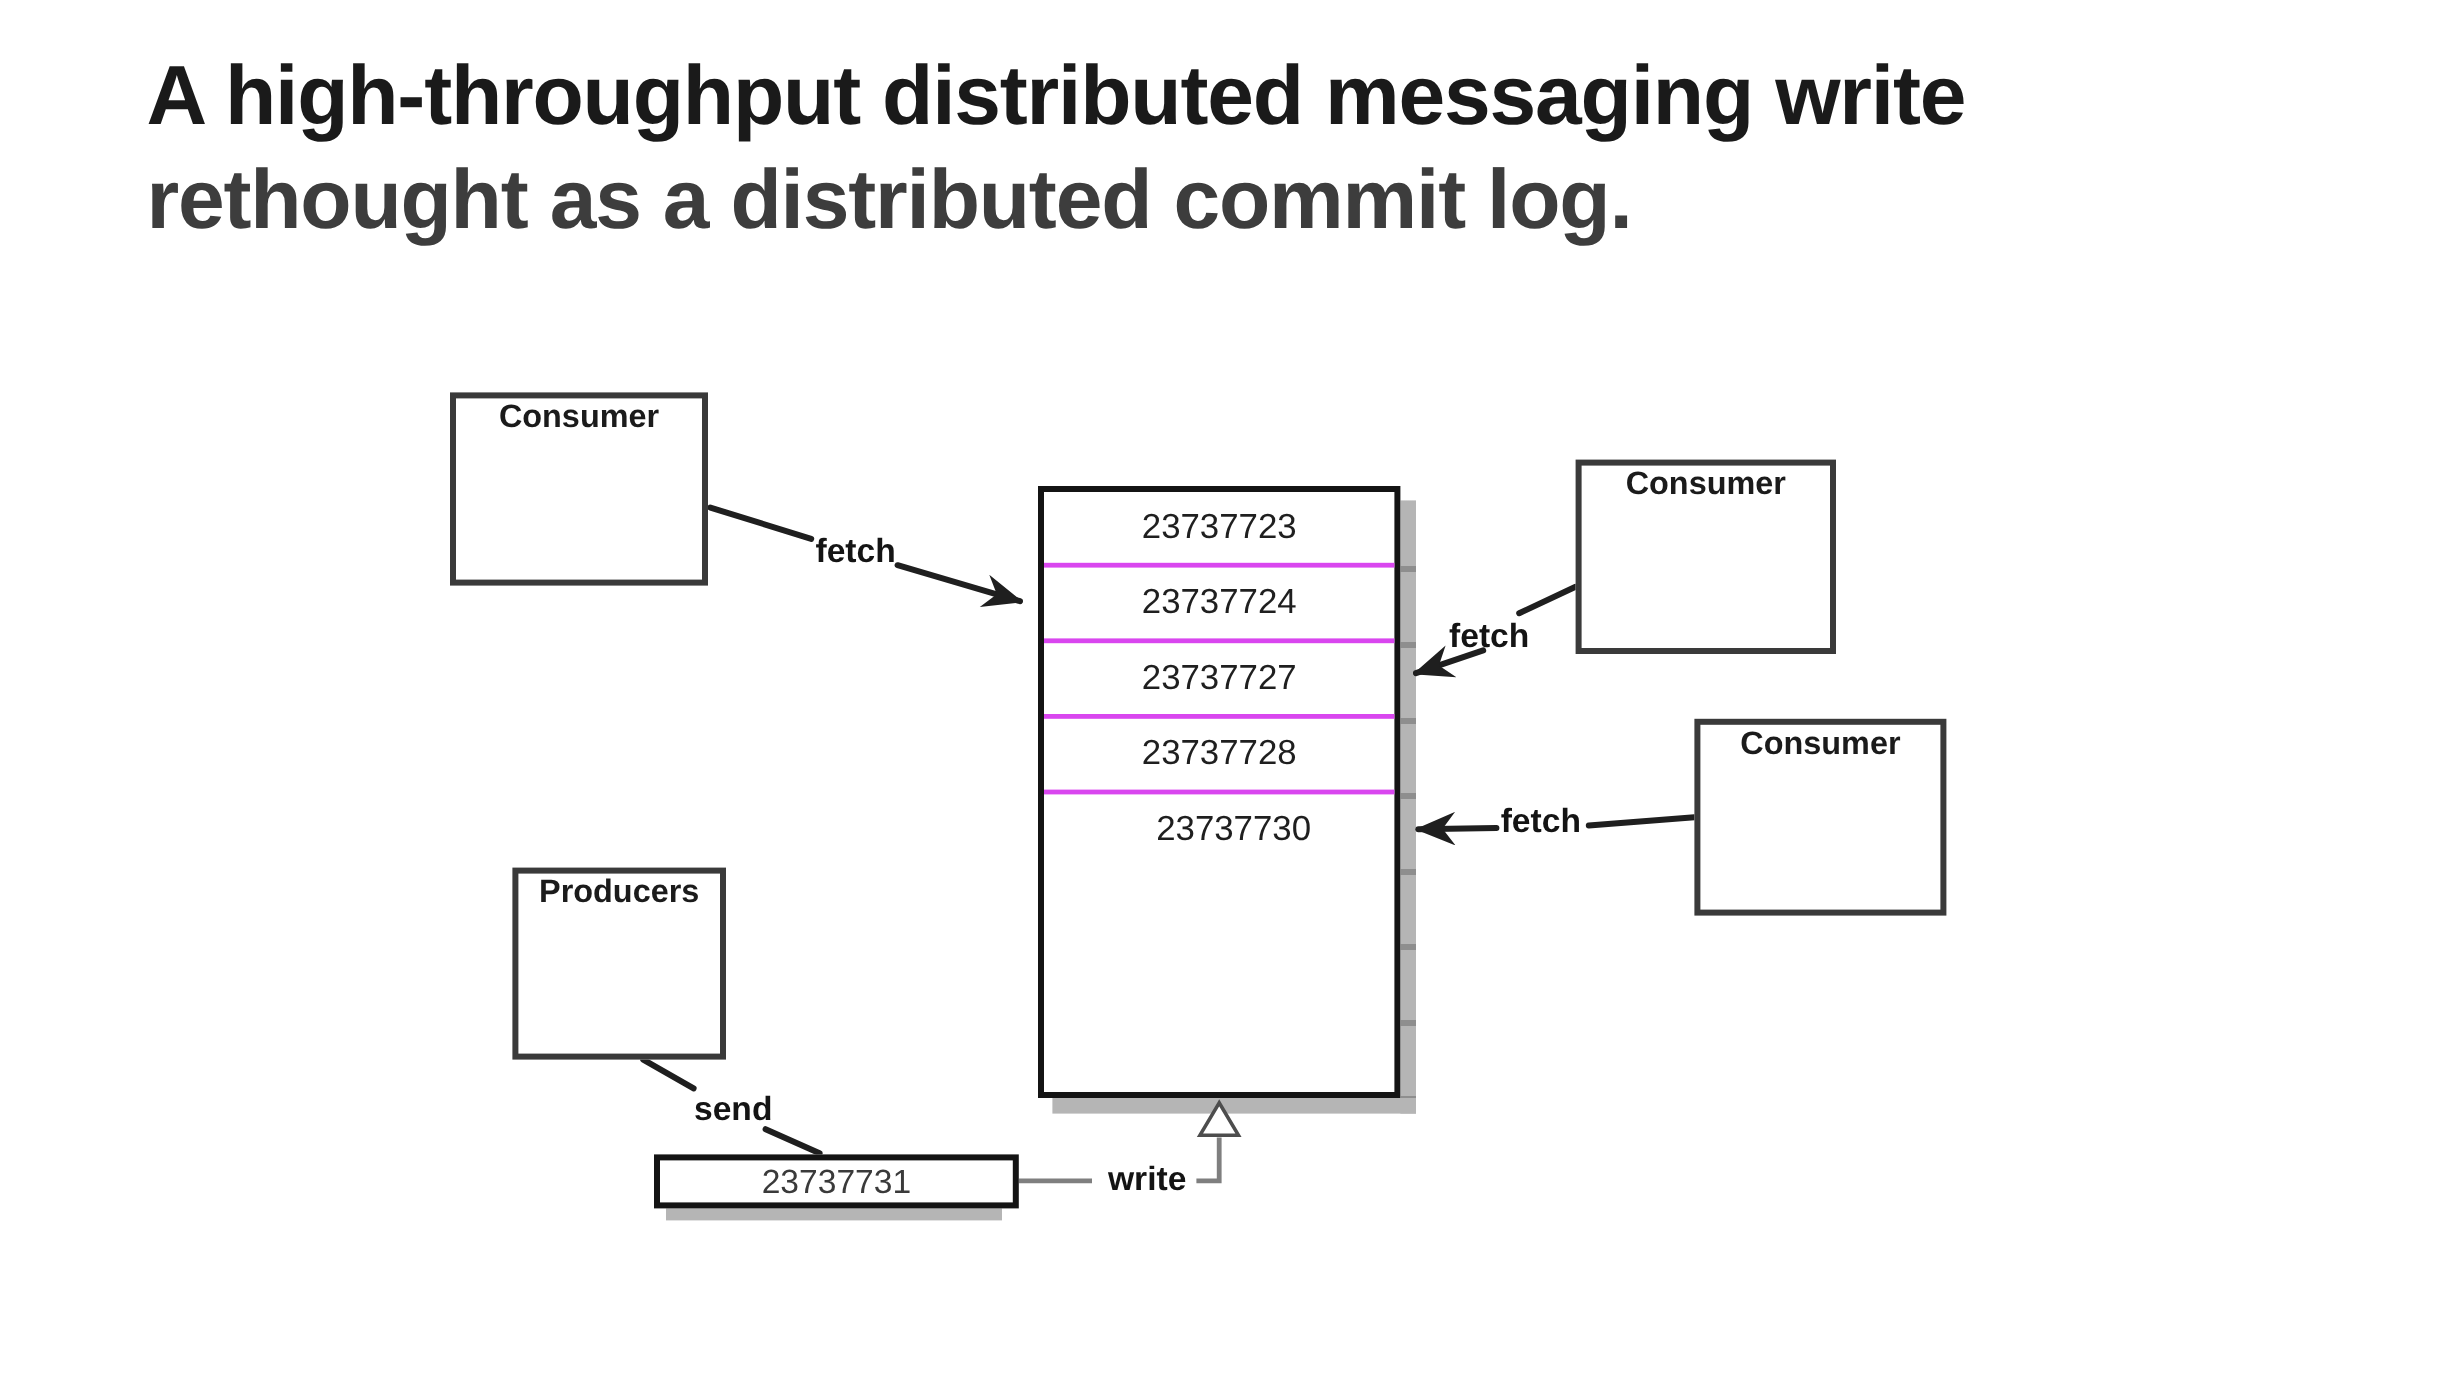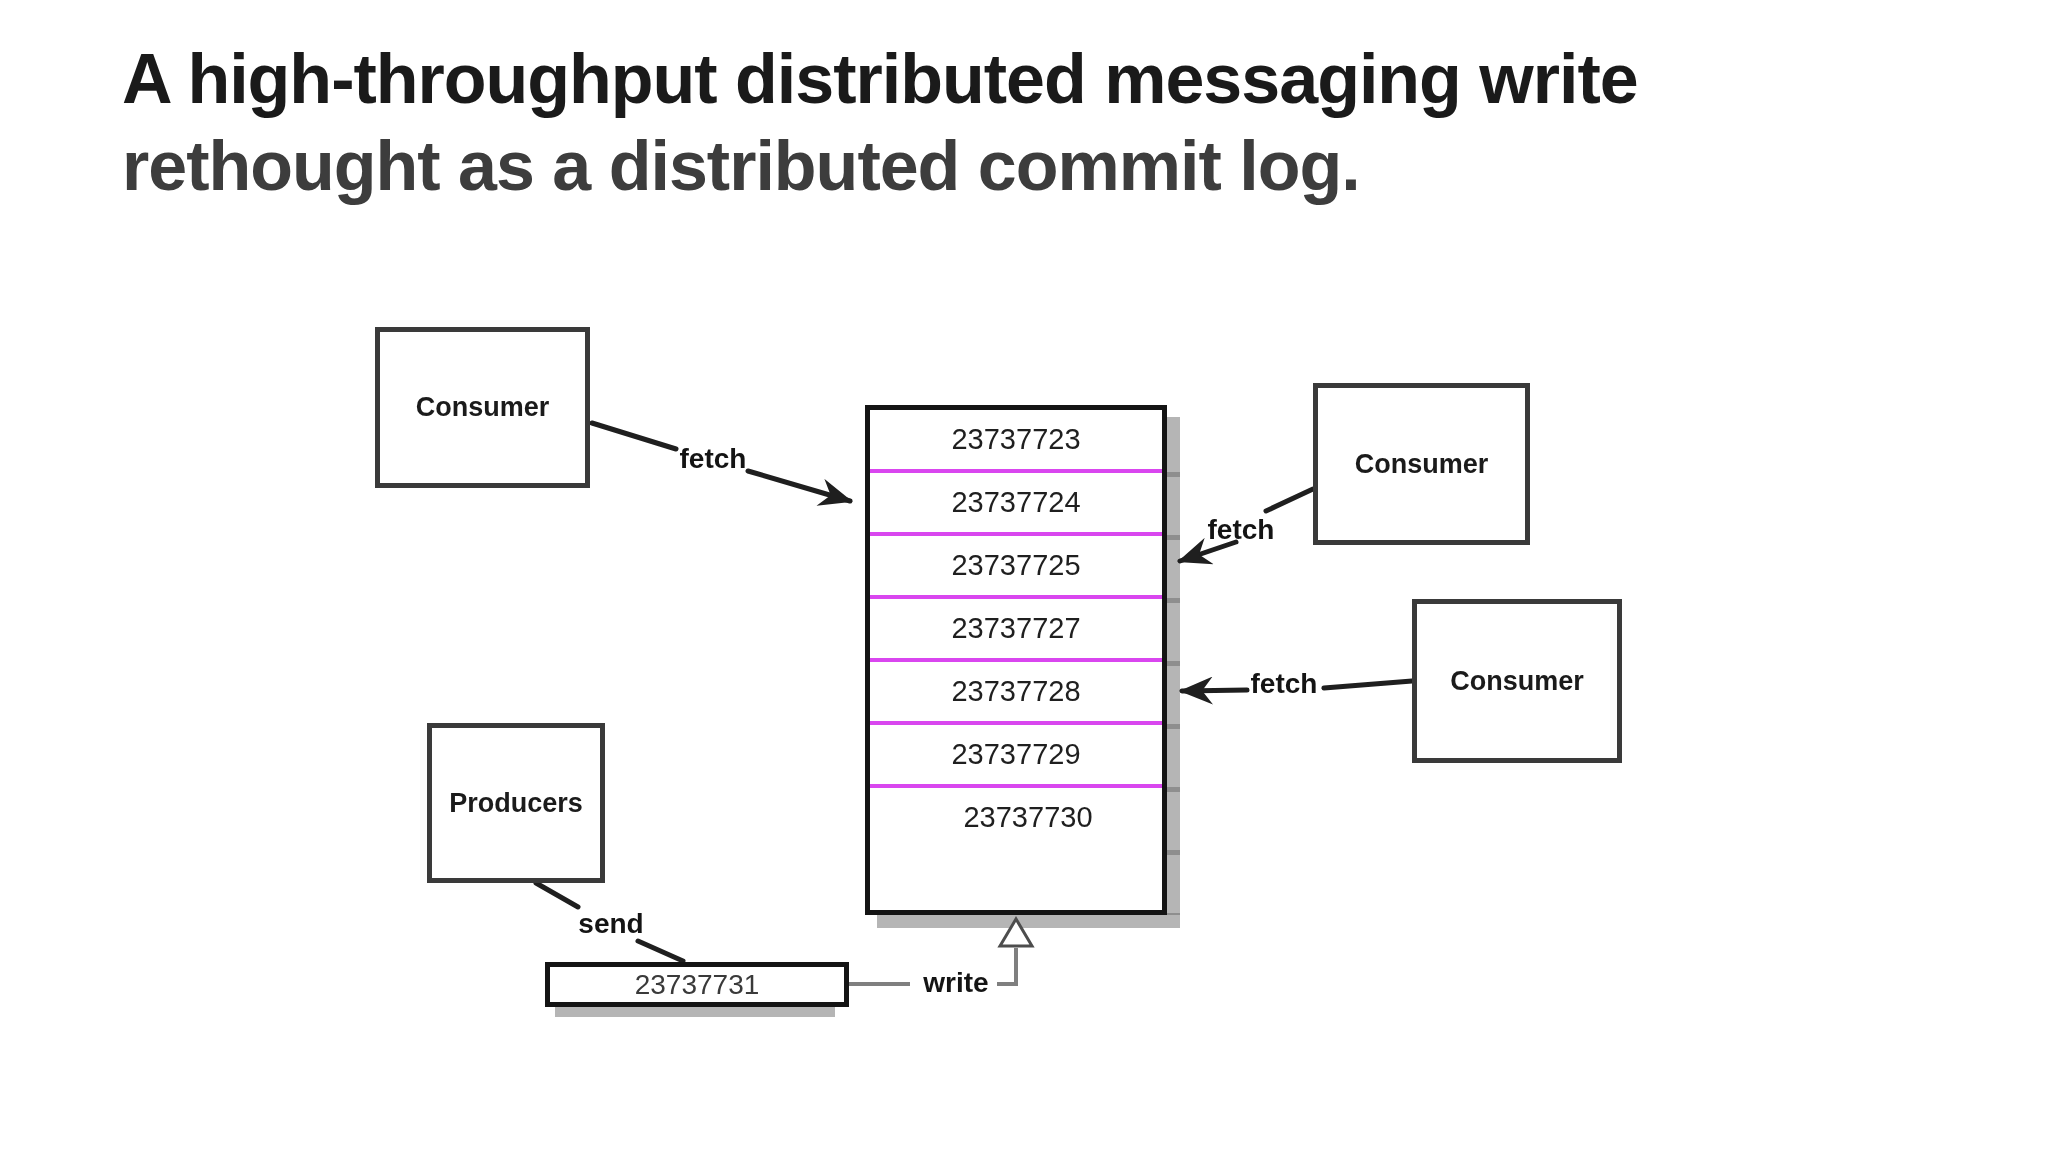--- a/index.html
+++ b/index.html
@@ -12,21 +12,21 @@
   }
   
   .title{position:absolute;left:122px;top:36px;font-weight:bold;
          font-size:70px;line-height:87px;letter-spacing:-1px;white-space:nowrap;}
   .title-line1{color:#1a1a1a;}
   .title-line2{color:#3d3d3d;}
   
   .node{
     position:absolute;box-sizing:border-box;
     border:5px solid #3a3a3a;background:#ffffff;
-    display:flex;align-items:center;justify-content:center;
+    display:flex;align-items:flex-start;justify-content:center;
     font-weight:bold;font-size:27px;color:#1b1b1b;
   }
   .consumer-top{left:375px;top:327px;width:215px;height:161px;}
   .consumer-mid{left:1313px;top:383px;width:217px;height:162px;}
   .consumer-right{left:1412px;top:599px;width:210px;height:164px;}
   .producers{left:427px;top:723px;width:178px;height:160px;}
   
   .log-shadow-right{
     position:absolute;left:1167px;top:417px;width:13px;height:511px;
     background:repeating-linear-gradient(to bottom,#b5b5b5 0 55px,#8e8e8e 55px 60px,#b5b5b5 60px 63px);
@@ -130,30 +130,24 @@
   </div>
 
   <div class="log">
     <div class="log-row">
         <span>23737723</span>
       </div>
     <div class="log-row">
         <span>23737724</span>
       </div>
     <div class="log-row">
-        <span>23737725</span>
-      </div>
-    <div class="log-row">
         <span>23737727</span>
       </div>
     <div class="log-row">
         <span>23737728</span>
-      </div>
-    <div class="log-row">
-        <span>23737729</span>
       </div>
     <div class="log-row">
         <span>23737730</span>
       </div>
   </div>
 
   <div class="msgbox">
     <span>23737731</span>
   </div>
 

